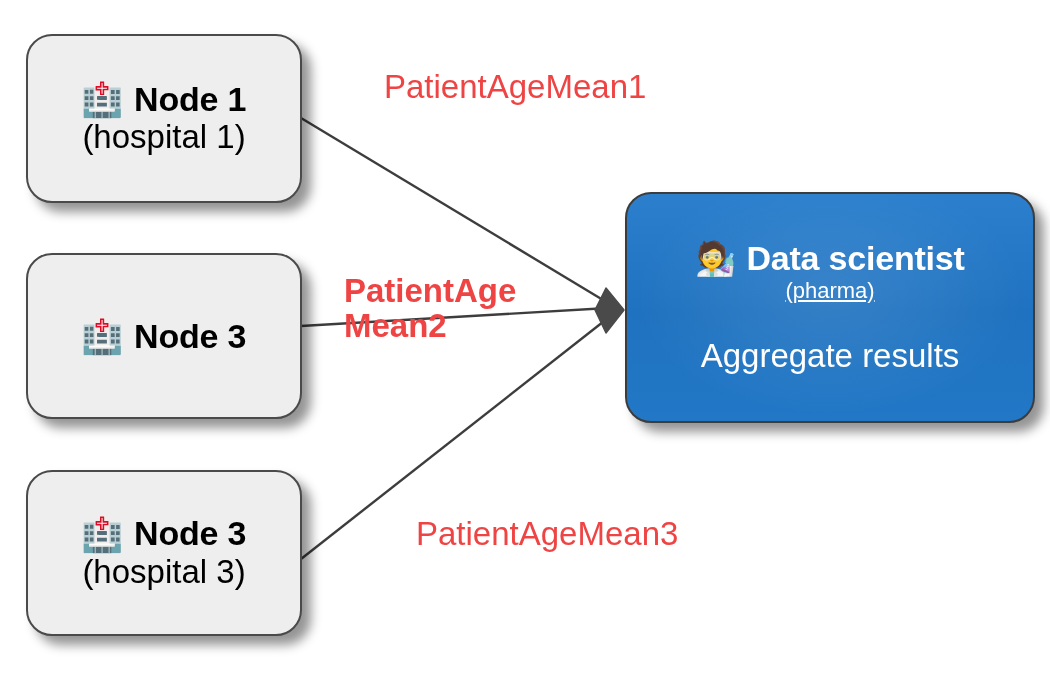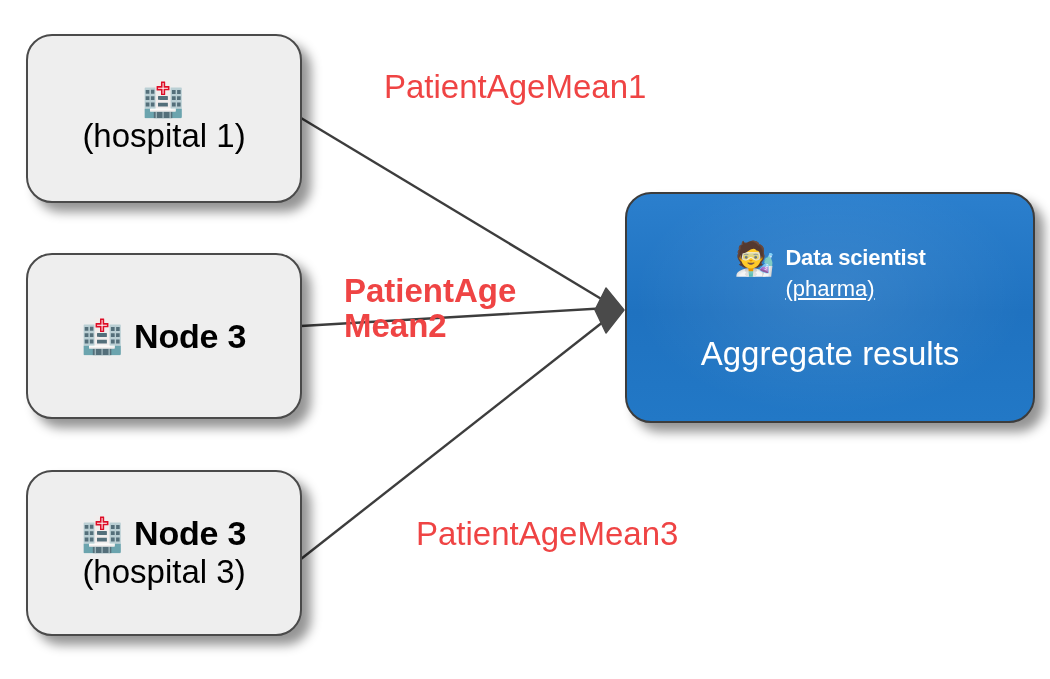--- a/index.html
+++ b/index.html
@@ -79,21 +79,21 @@
   }
 
   .node-sub {
     font-size: 33px;
     font-weight: normal;
     line-height: 1.12;
     margin-top: 2px;
   }
 
   .node-central .node-emoji { font-size: 33px; }
-  .node-central .node-title { font-size: 22px; text-align: center; }
+  .node-central .node-title { font-size: 34px; text-align: center; }
   .node-central .node-sub   { font-size: 22px; text-decoration: underline; }
 
   .node-extra {
     font-size: 33px;
     font-weight: normal;
     margin-top: 34px;
   }
 
   
   .edge-label {
@@ -124,20 +124,21 @@
     <line x1="301" y1="118" x2="608" y2="303" stroke="#3d3d3d" stroke-width="2.4"></line>
     <line x1="301" y1="326" x2="608" y2="308" stroke="#3d3d3d" stroke-width="2.4"></line>
     <line x1="301" y1="559" x2="608" y2="318" stroke="#3d3d3d" stroke-width="2.4"></line>
 
     <polygon points="624,310 606,288 595,310 606,333" fill="#4a4a4a" stroke="#4a4a4a" stroke-width="1.5" stroke-linejoin="round"></polygon>
   </svg>
 
   <div class="node node-hospital" id="node-1">
     <div class="node-row">
       <span class="node-emoji">🏥</span>
+      <span class="node-title">Node 1</span>
     </div>
     <div class="node-sub">(hospital 1)</div>
   </div>
 
   <div class="node node-hospital" id="node-2">
     <div class="node-row">
       <span class="node-emoji">🏥</span>
       <span class="node-title">Node 3</span>
     </div>
   </div>

